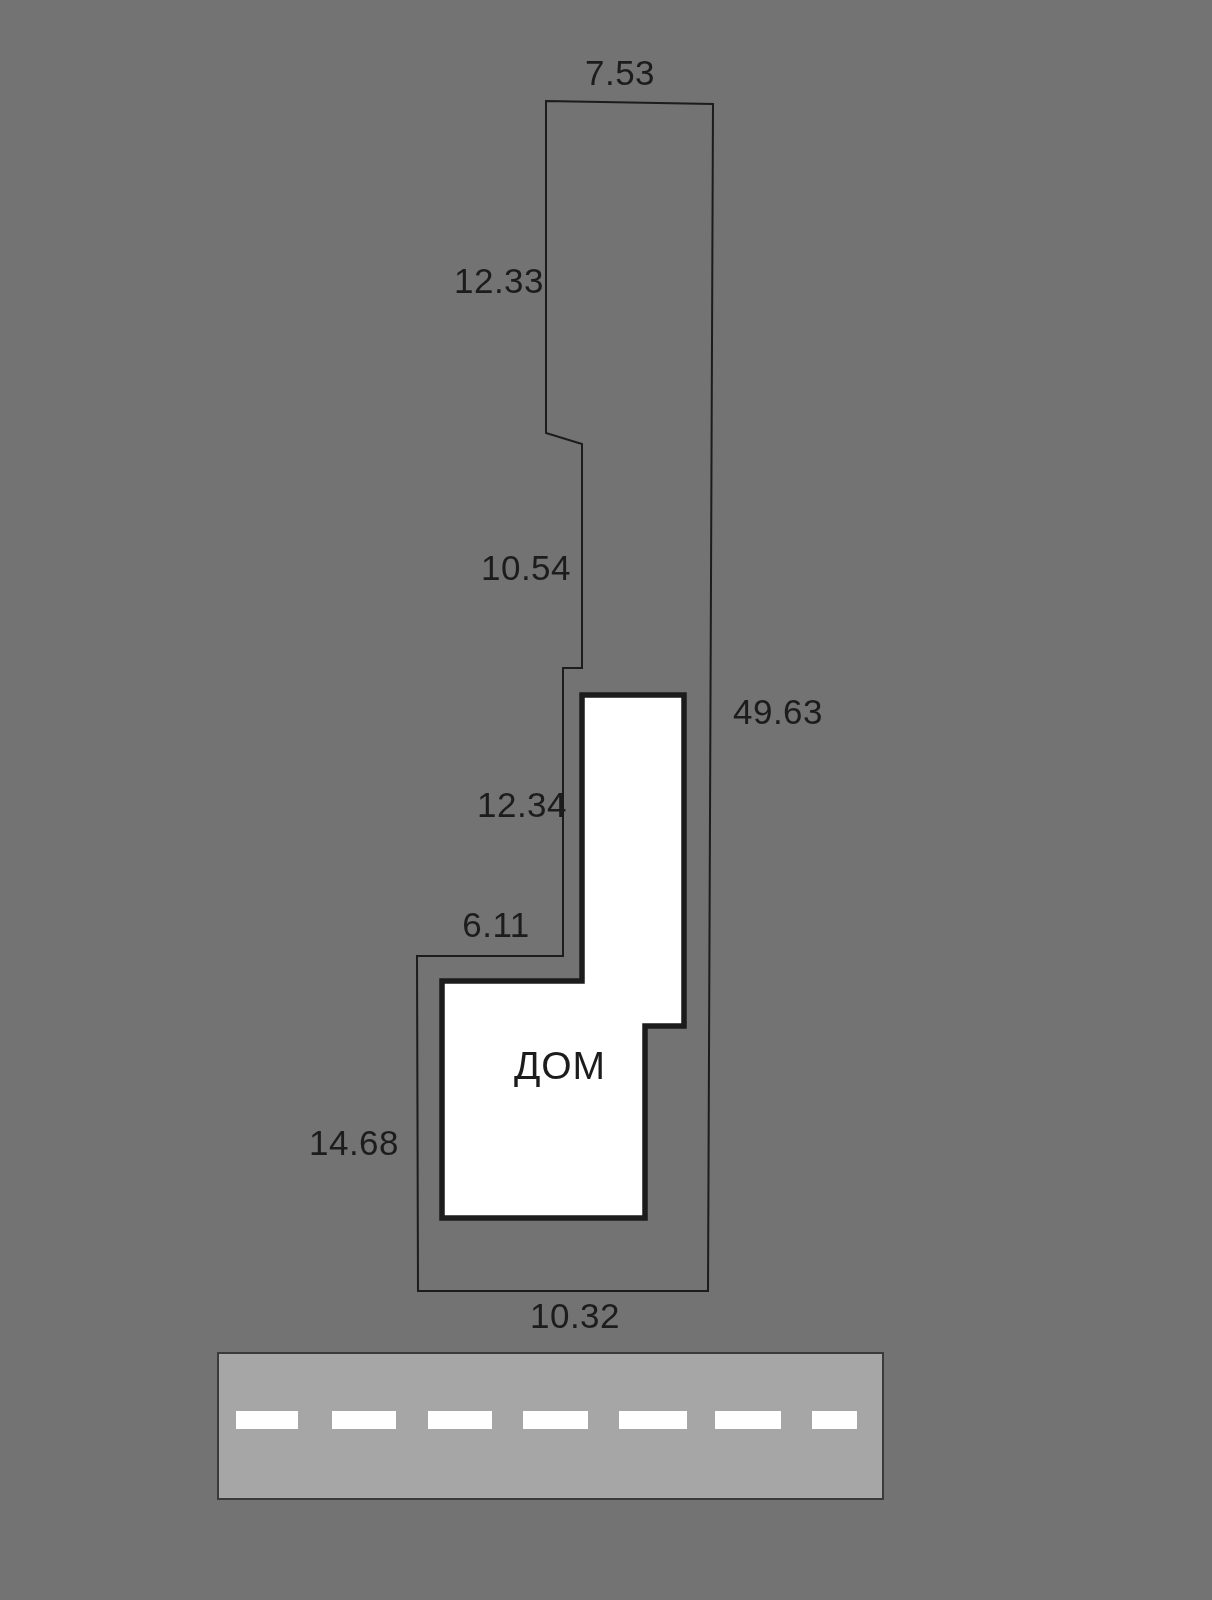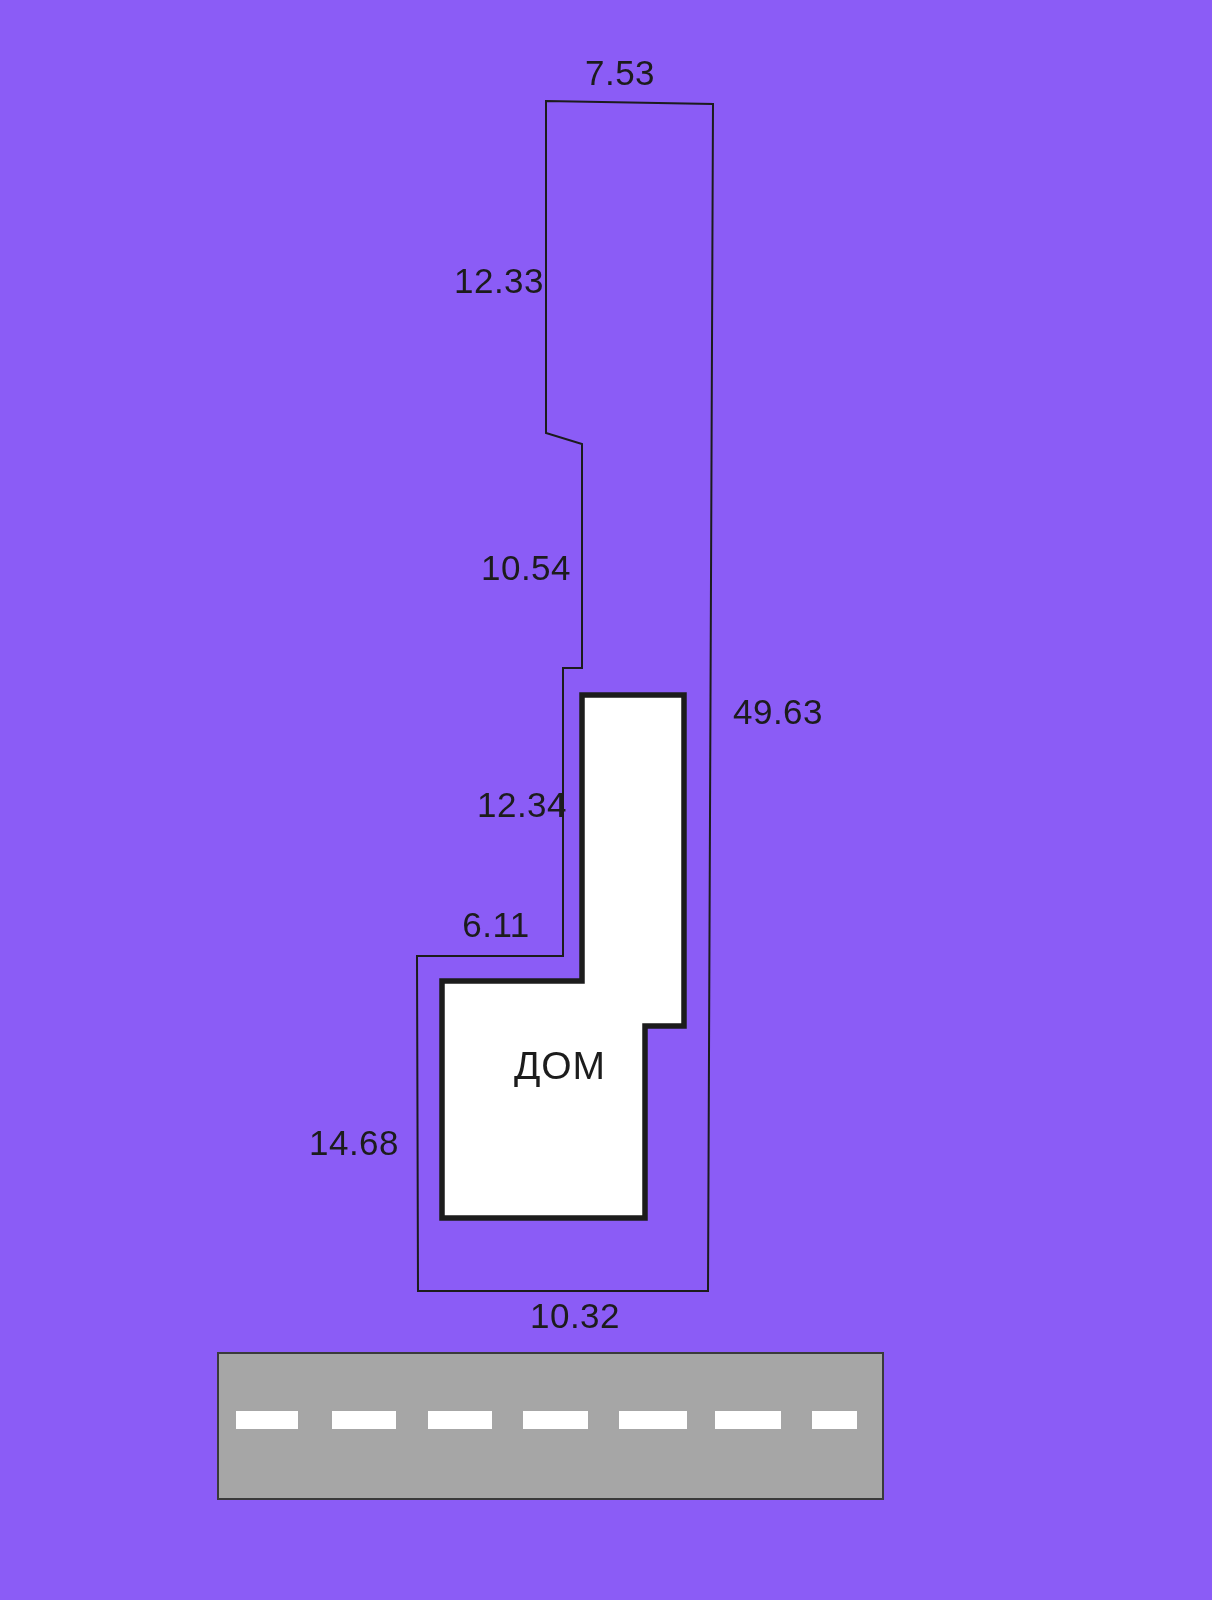--- a/index.html
+++ b/index.html
@@ -4,21 +4,21 @@
 <style>
   html, body {
     margin: 0;
     padding: 0;
     background: #ffffff;
   }
   .page {
     position: relative;
     width: 1212px;
     height: 1600px;
-    background: #8b5cf6;
+    background: #737373;
     overflow: hidden;
   }
   svg {
     display: block;
     width: 1212px;
     height: 1600px;
   }
   .dim-label {
     font-family: "Liberation Sans", sans-serif;
     font-size: 35px;

